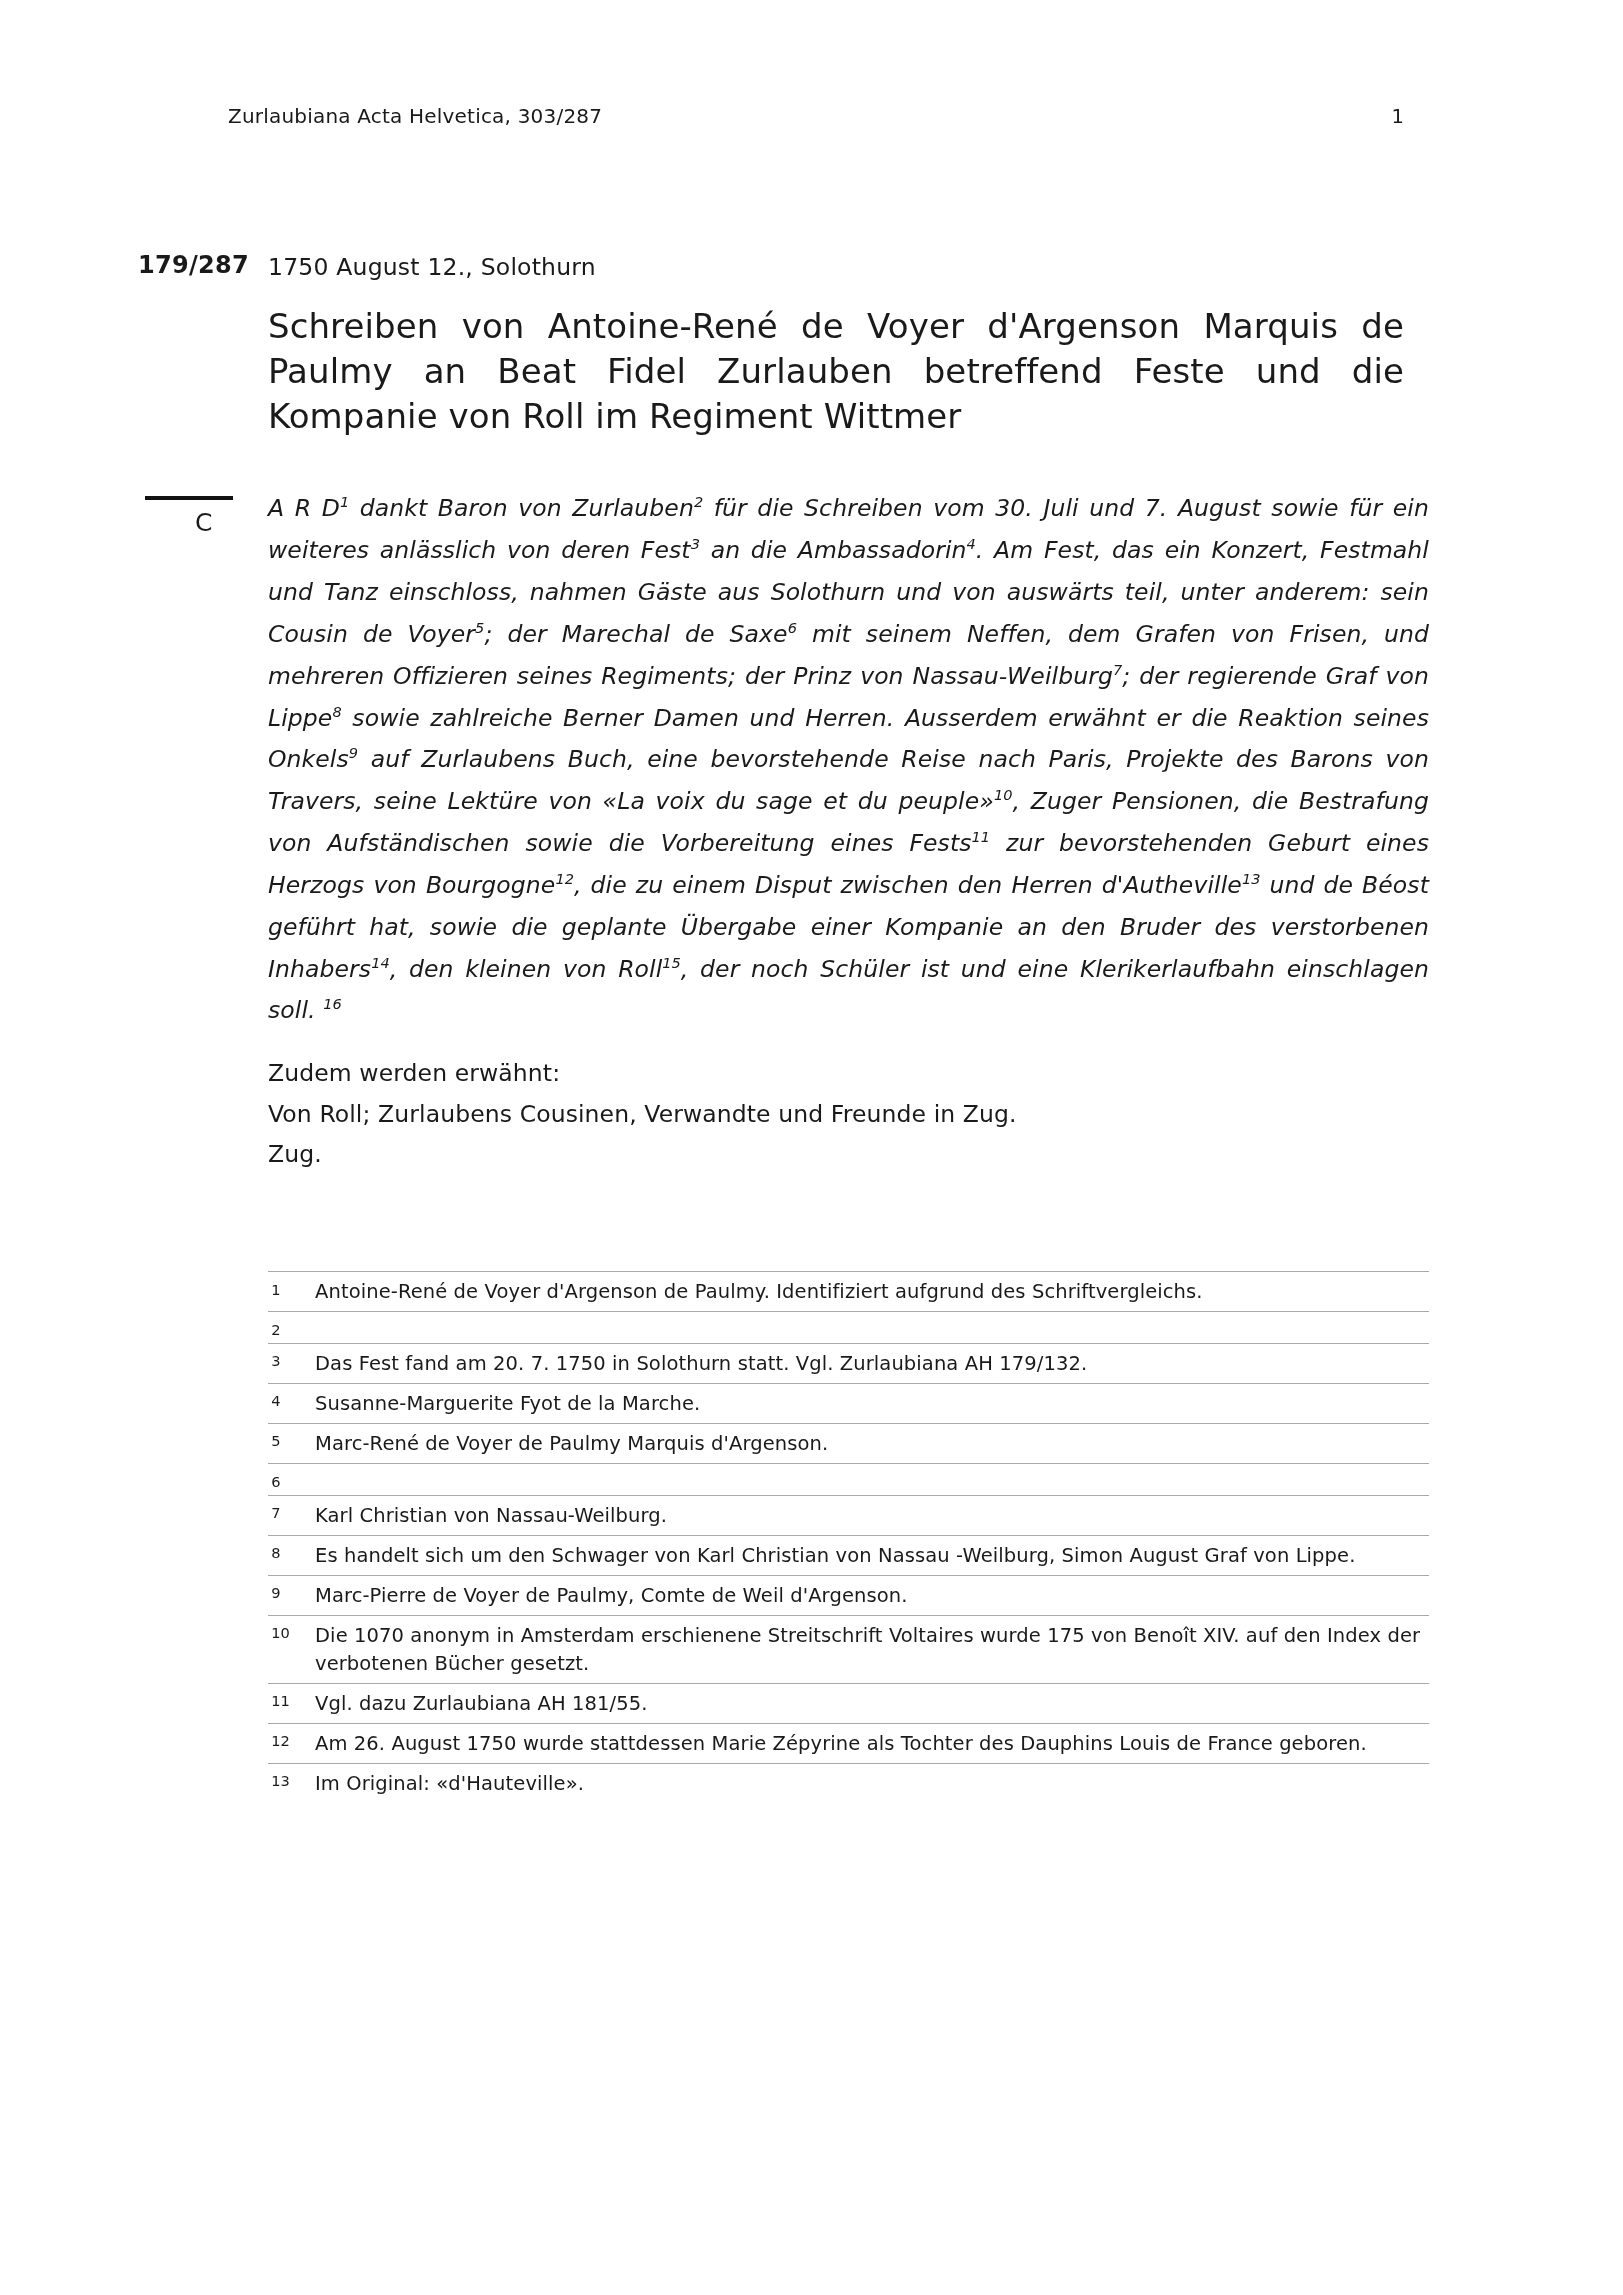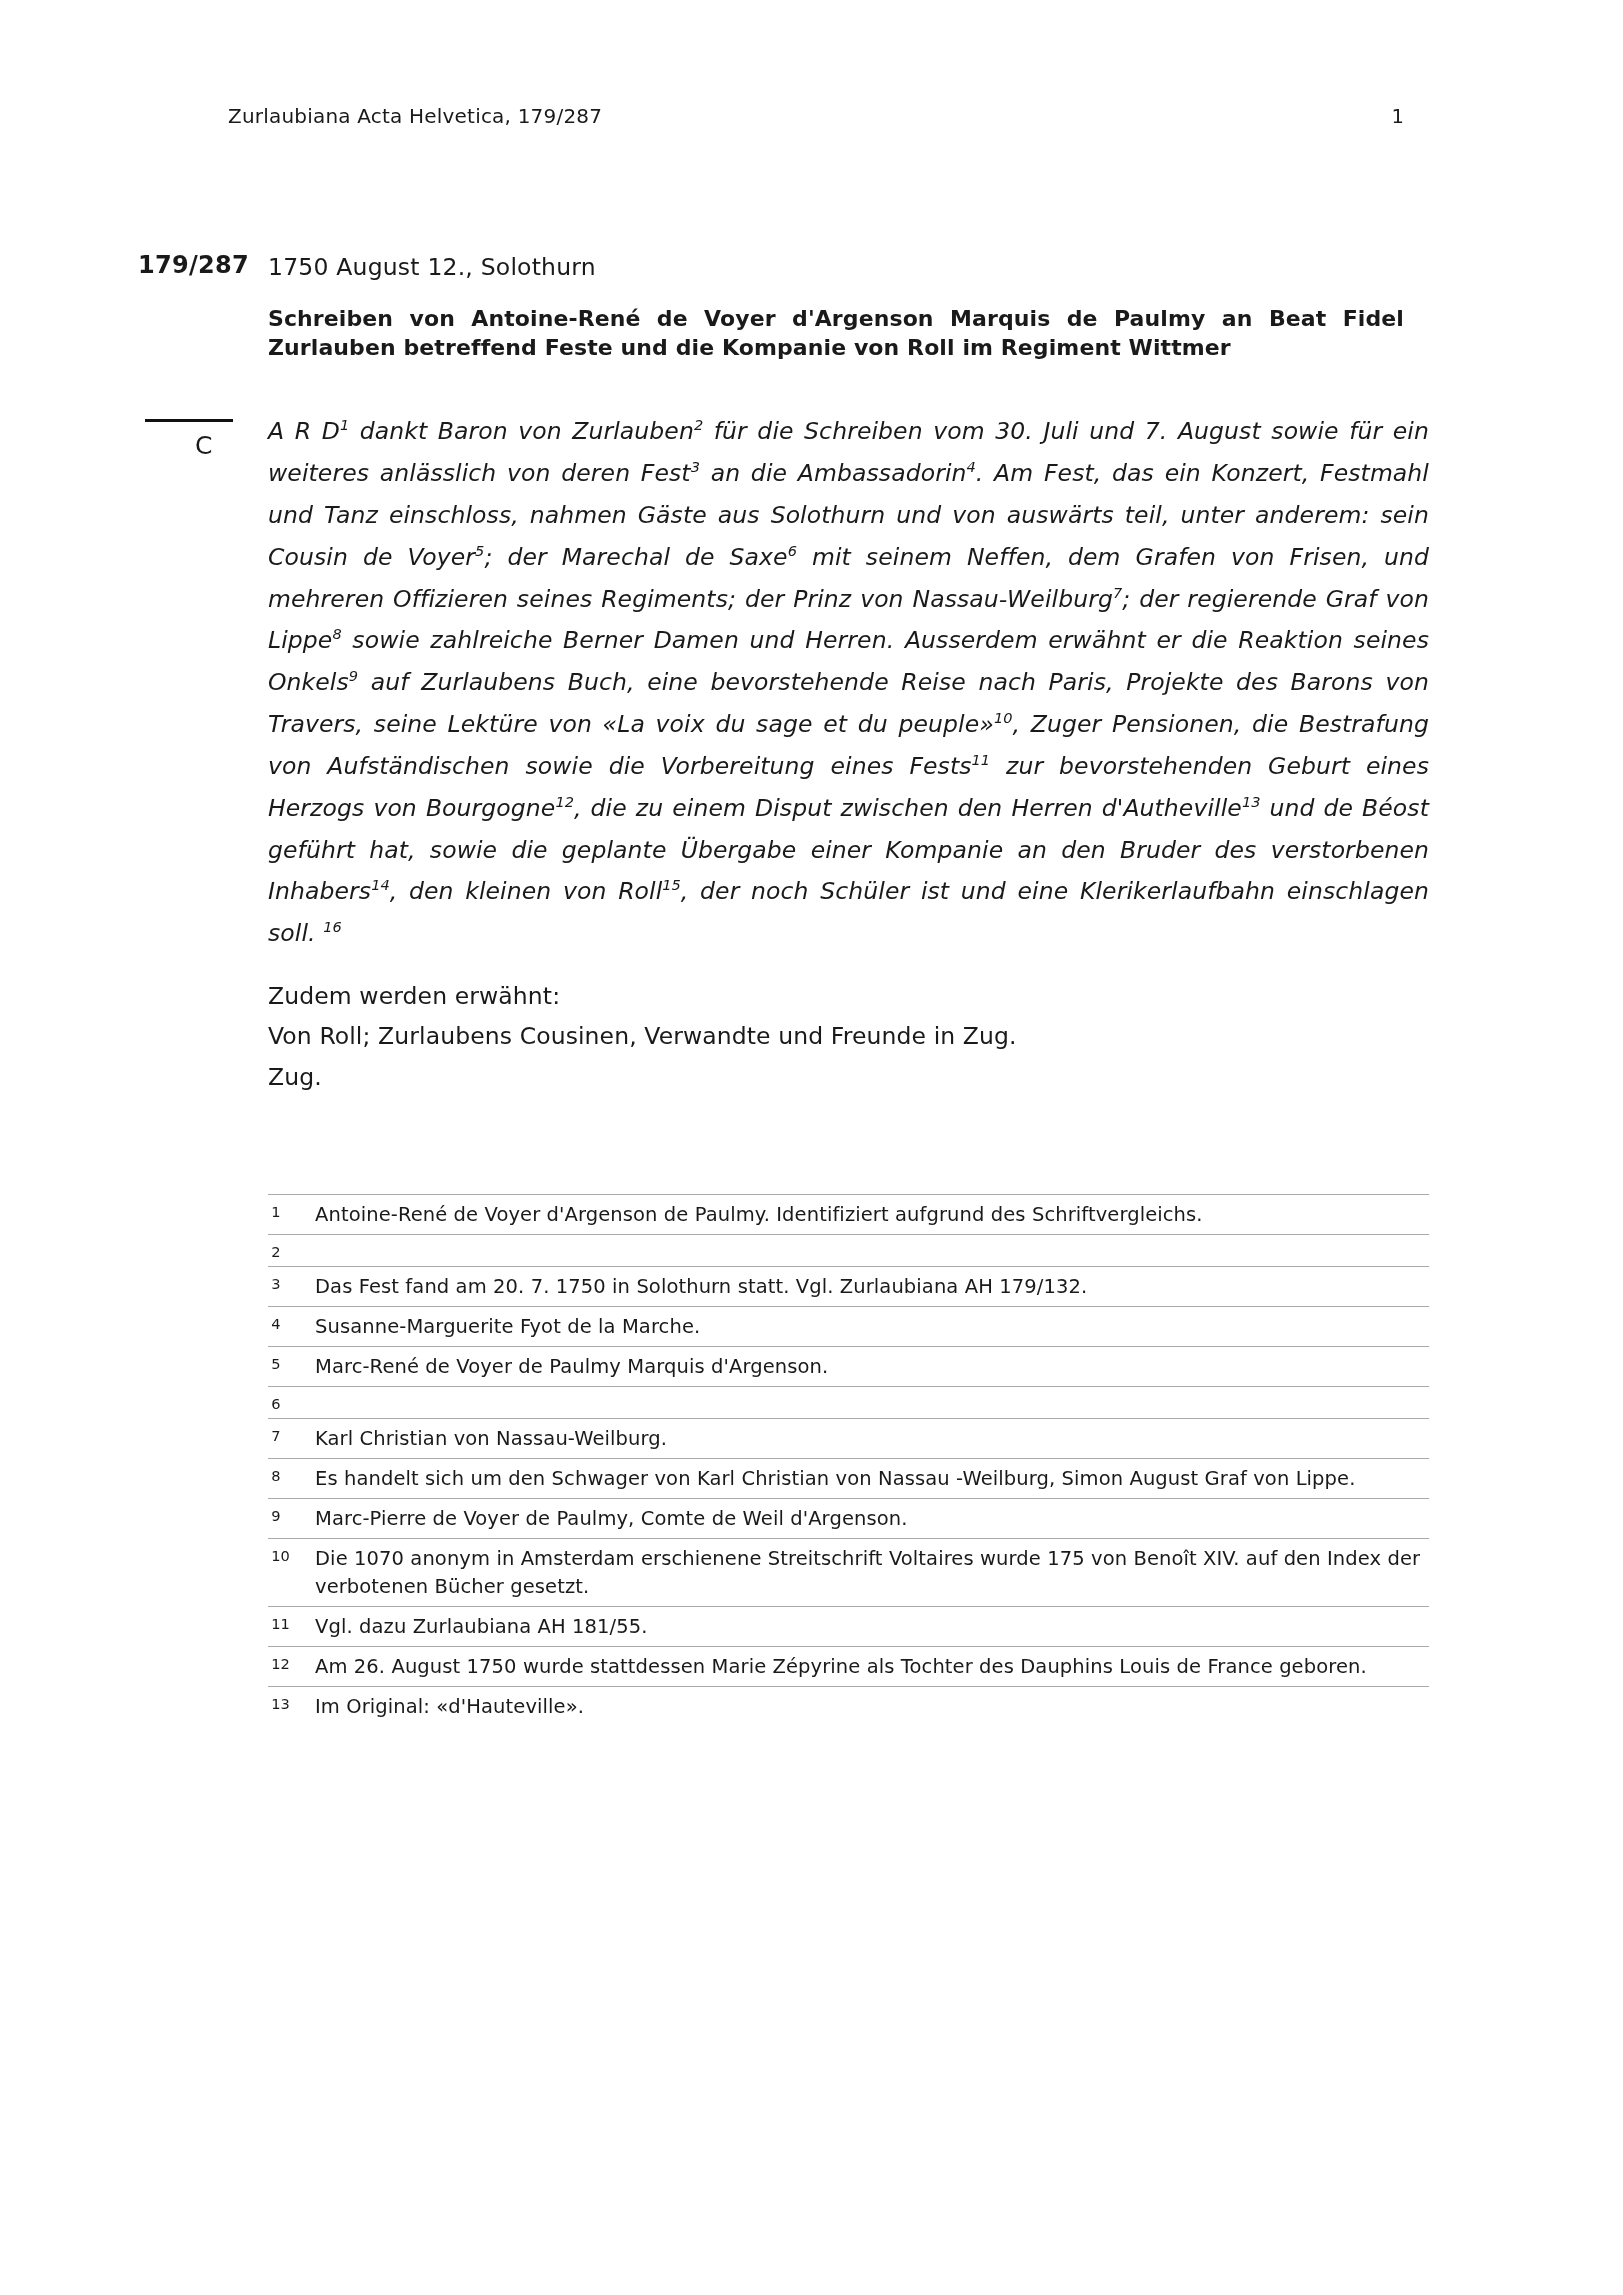--- a/index.html
+++ b/index.html
@@ -49,22 +49,22 @@
     padding-left: 16px;
     white-space: nowrap;
   }
   .dateline {
     font-size: 23.5px;
     letter-spacing: 0.2px;
     padding-top: 3.2px;
   }
   .title {
     grid-column: 2 / 3;
-    font-size: 22px;
-    font-weight: bold;
+    font-size: 34px;
+    font-weight: normal;
     line-height: 1.33;
     letter-spacing: 0.1px;
     text-align: justify;
     margin-top: 23px;
     max-width: 1136px;
   }
 
   
   .body-wrap {
     margin-top: 49px;
@@ -131,21 +131,21 @@
     line-height: 1.42;
     letter-spacing: 0.1px;
   }
 </style>
 </head>
 <body>
 
 <div class="page">
 
   <div class="running-head">
-    <div class="rh-title">Zurlaubiana Acta Helvetica, 179/287</div>
+    <div class="rh-title">Zurlaubiana Acta Helvetica, 303/287</div>
     <div class="rh-page">1</div>
   </div>
 
   <div class="doc-head">
     <div class="sig">179/287</div>
     <div class="dateline">1750 August 12., Solothurn</div>
     <div class="title">Schreiben von Antoine-René de Voyer d'Argenson Marquis de Paulmy an Beat Fidel Zurlauben betreffend Feste und die Kompanie von Roll im Regiment Wittmer</div>
   </div>
 
   <div class="body-wrap">

